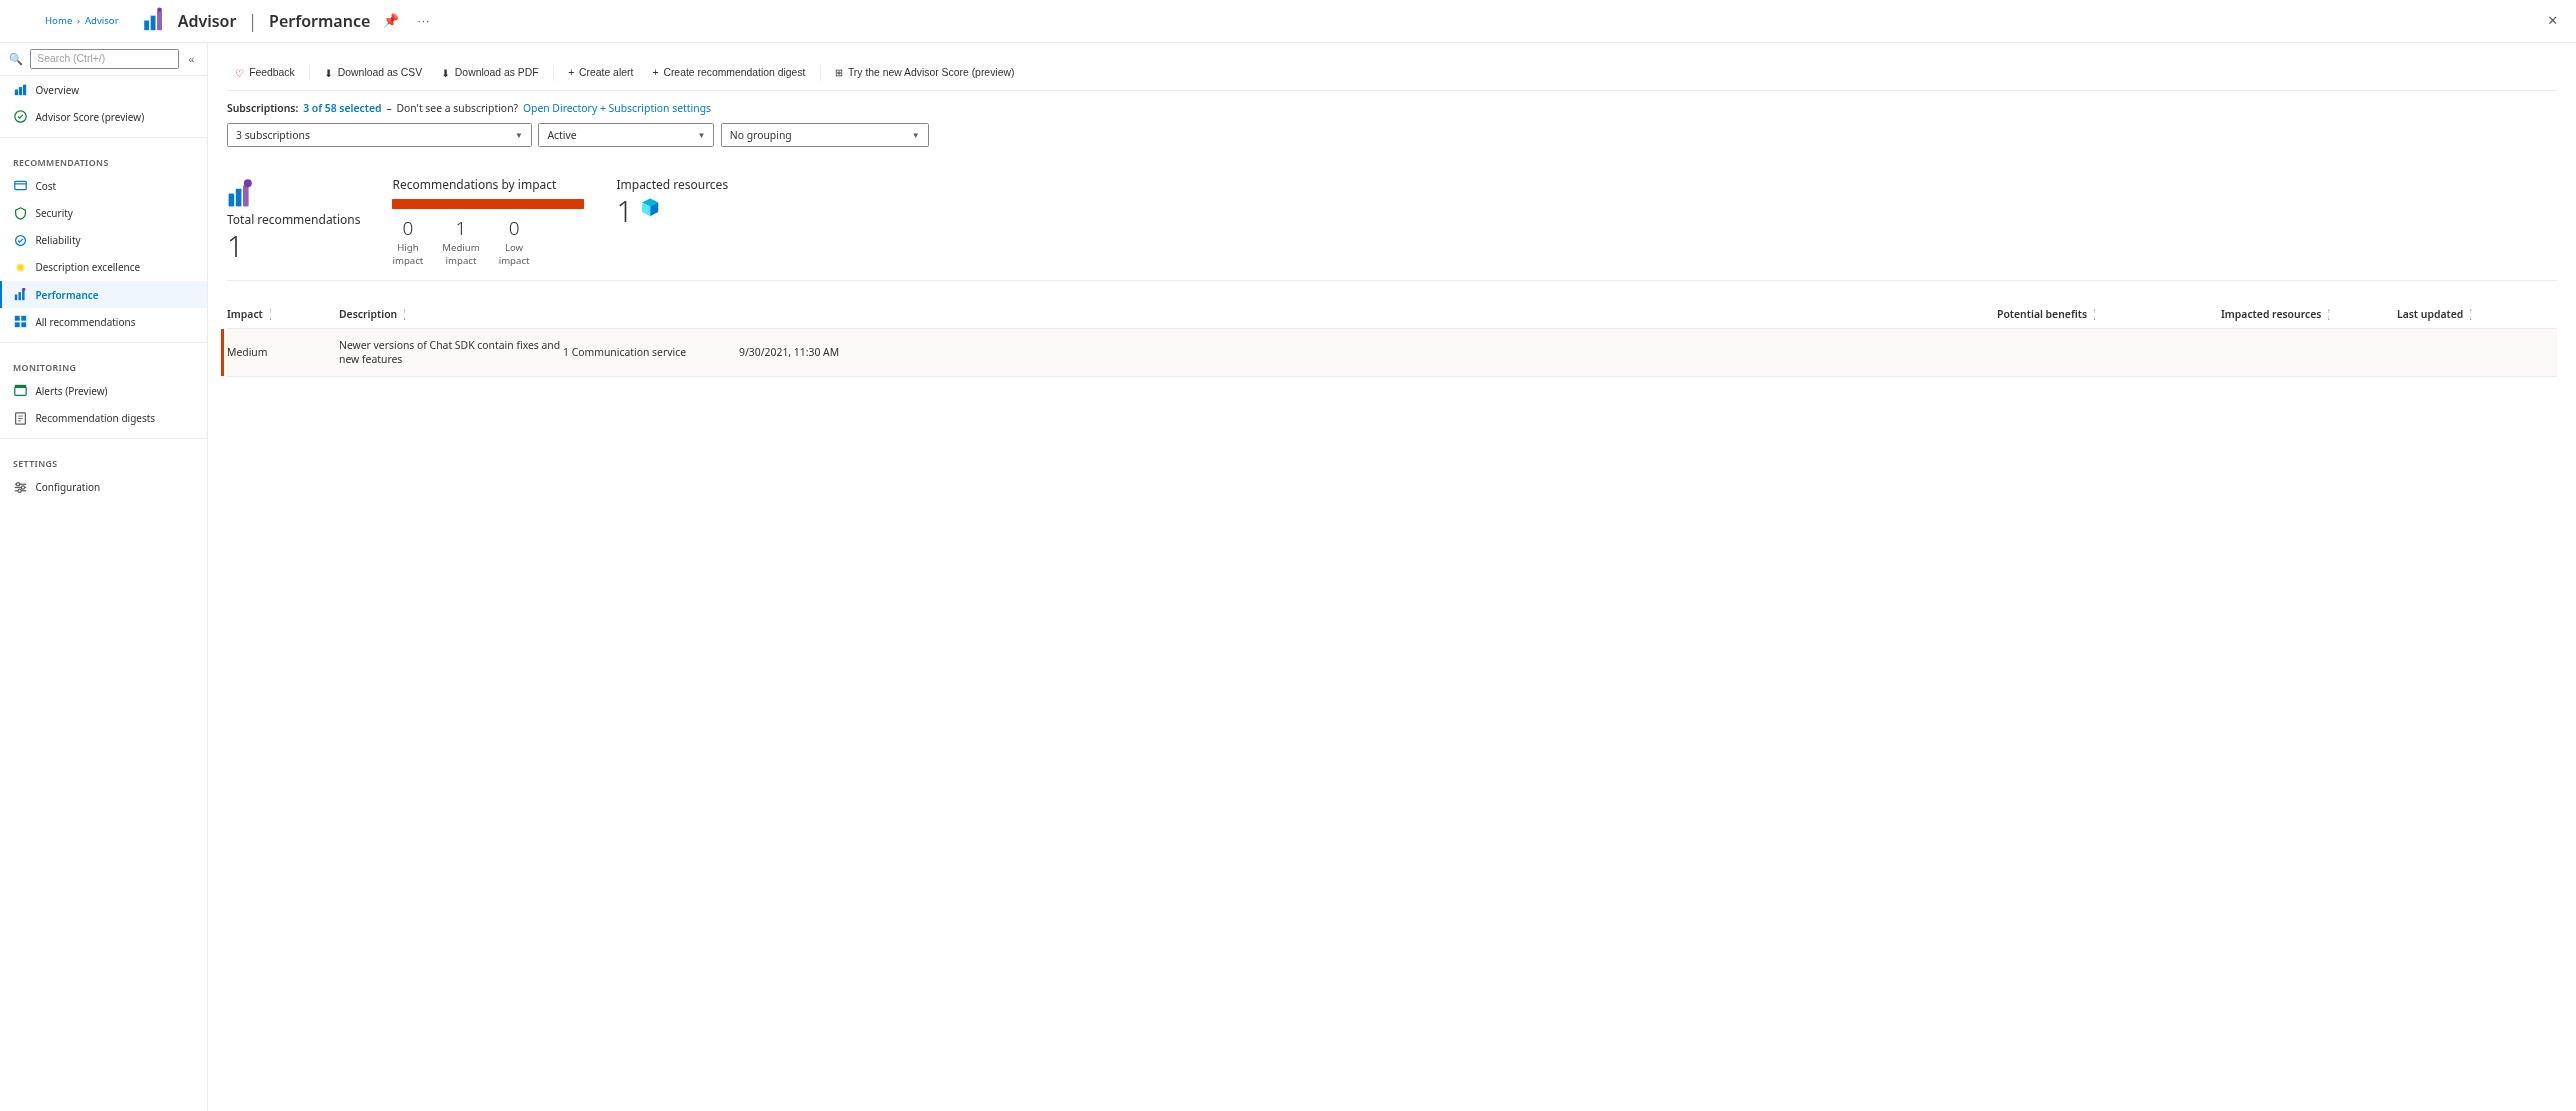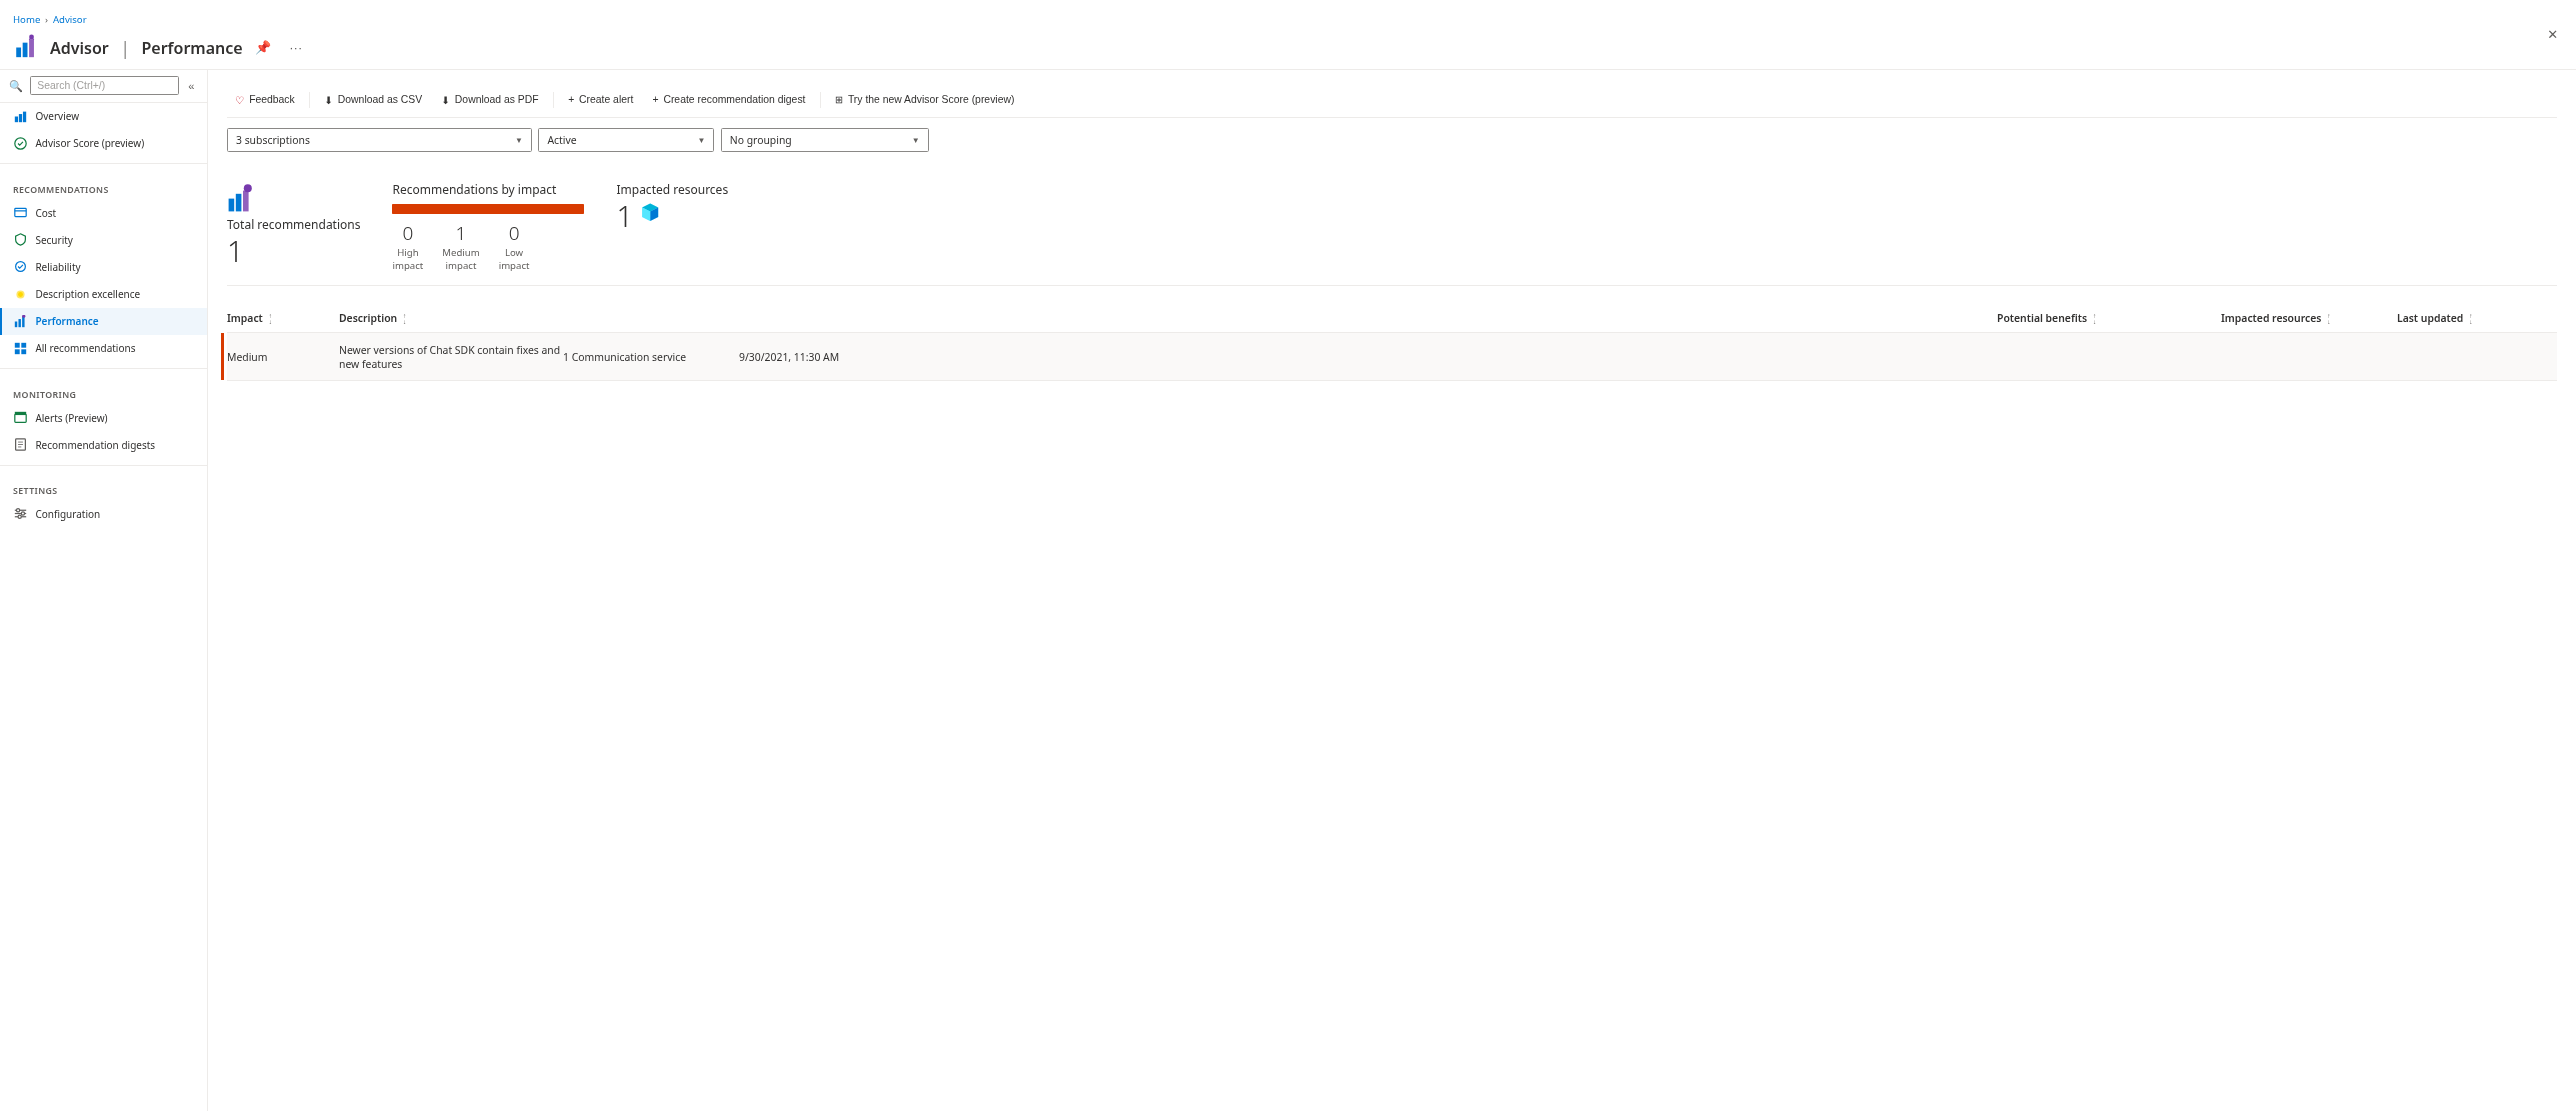--- a/index.html
+++ b/index.html
@@ -93,21 +93,21 @@
     .advisor-logo-svg { width: 29px; height: 29px; }
   </style>
 </head>
 <body>
 
 <div class="app">
 
   <div class="title-bar">
     <div class="title-bar-left">
 
-      <div style="display:flex; flex-direction:column; gap:1px;">
+      <div style="display:flex; flex-direction:row; gap:9px;margin-left:32px;">
         <div class="breadcrumb">
           <a class="breadcrumb-link">Home</a>
           <span class="breadcrumb-sep">›</span>
           <a class="breadcrumb-link">Advisor</a>
         </div>
         <div style="display:flex; align-items:center; gap:8px;">
 
           <svg class="advisor-logo-svg" viewBox="0 0 36 36" fill="none" xmlns="http://www.w3.org/2000/svg">
             <rect width="36" height="36" fill="transparent"></rect>
 
@@ -293,20 +293,27 @@
           <span>+</span>
           <span>Create recommendation digest</span>
         </button>
         <div class="toolbar-divider"></div>
         <button class="toolbar-btn">
           <span style="font-size:9.6px;">⊞</span>
           <span>Try the new Advisor Score (preview)</span>
         </button>
       </div>
 
+      <div class="subscriptions-bar">
+        <span class="sub-label">Subscriptions:</span>
+        <span style="color:#0078d4; font-weight:600;">3 of 58 selected</span>
+        <span>–</span>
+        <span>Don't see a subscription?</span>
+        <a class="sub-link">Open Directory + Subscription settings</a>
+      </div>
 
       <div class="dropdowns-row">
         <div class="dropdown dropdown-main">
           <span>3 subscriptions</span>
           <span class="chevron-down">▼</span>
         </div>
         <div class="dropdown dropdown-status">
           <span>Active</span>
           <span class="chevron-down">▼</span>
         </div>

